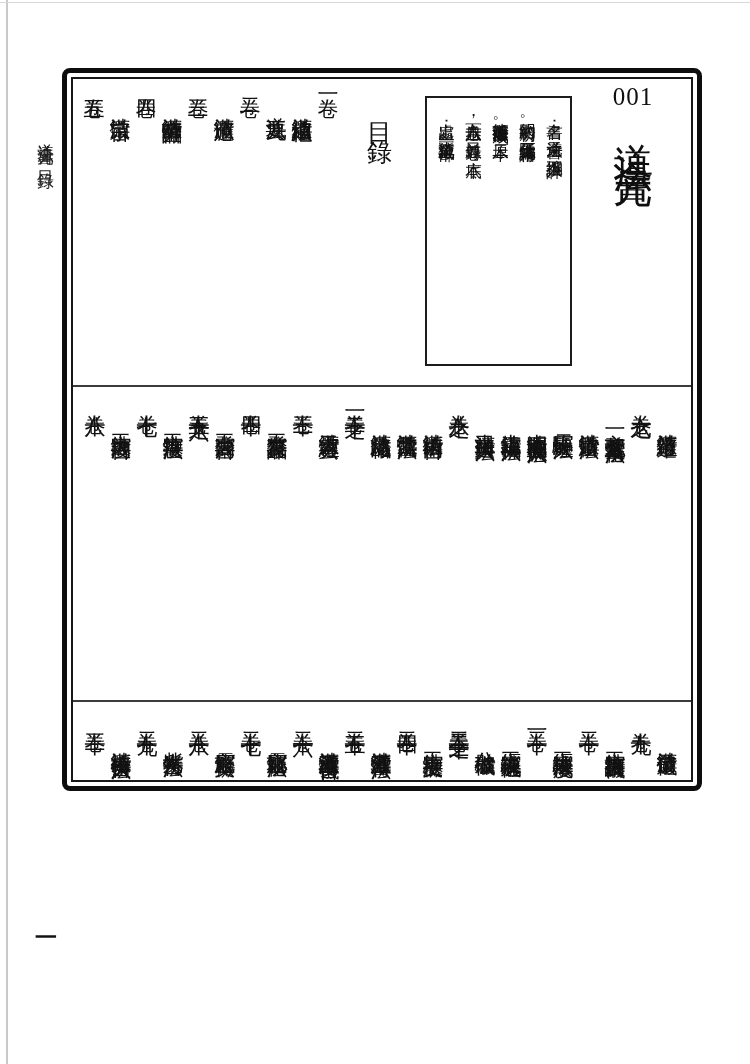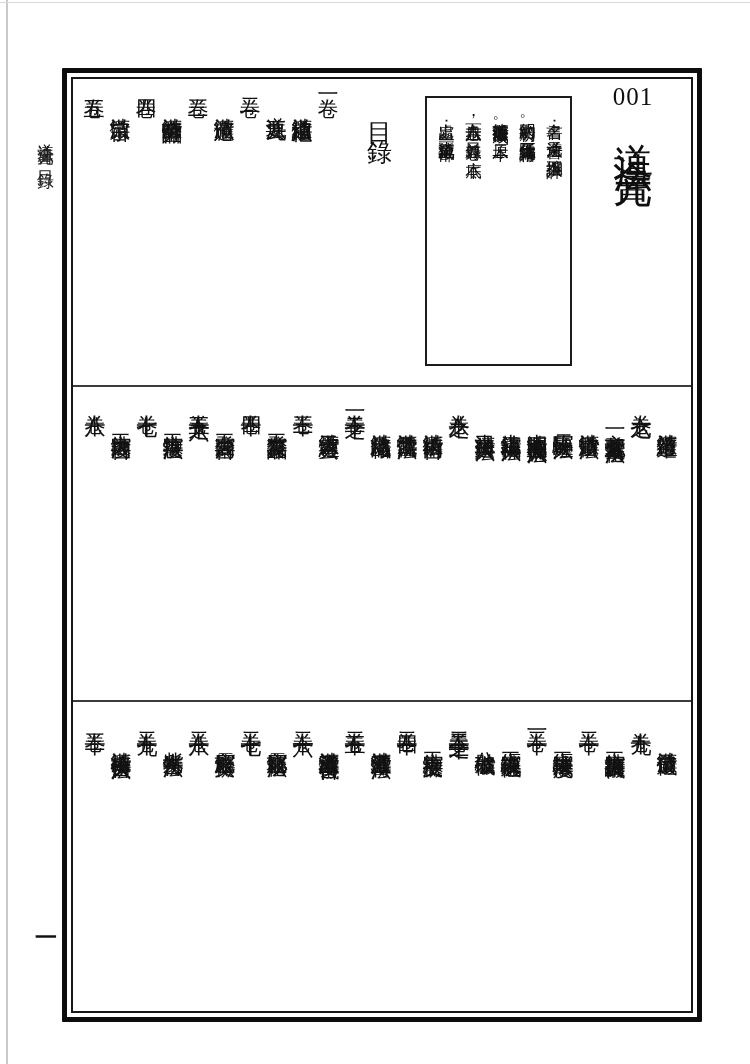--- a/index.html
+++ b/index.html
@@ -21,22 +21,22 @@
     writing-mode: vertical-rl; text-orientation: upright;
     font-size: 17px; letter-spacing: 2px; color: #1d1d1d; white-space: nowrap;
   }
   .folio {
     position: absolute; left: 35px; top: 923px;
     font-size: 22px; color: #111; font-weight: bold;
   }
 
   
   .frame {
-    position: absolute; left: 62px; top: 68px; width: 640px; height: 954px;
-    border: 5px solid #0d0d0d; border-radius: 1px;
+    position: absolute; left: 62px; top: 68px; width: 640px; height: 723px;
+    border: 5px solid #0d0d0d; border-radius: 8px;
     padding: 4px; background: #ffffff;
   }
   .inner {
     position: relative; width: 100%; height: 100%;
     border: 2px solid #181818;
   }
 
   
   .book-title-block { position: absolute; top: 5px; right: 30px; width: 56px; text-align: center; }
   .serial { font-size: 25px; letter-spacing: 1px; color: #0f0f0f; line-height: 1.05; }

